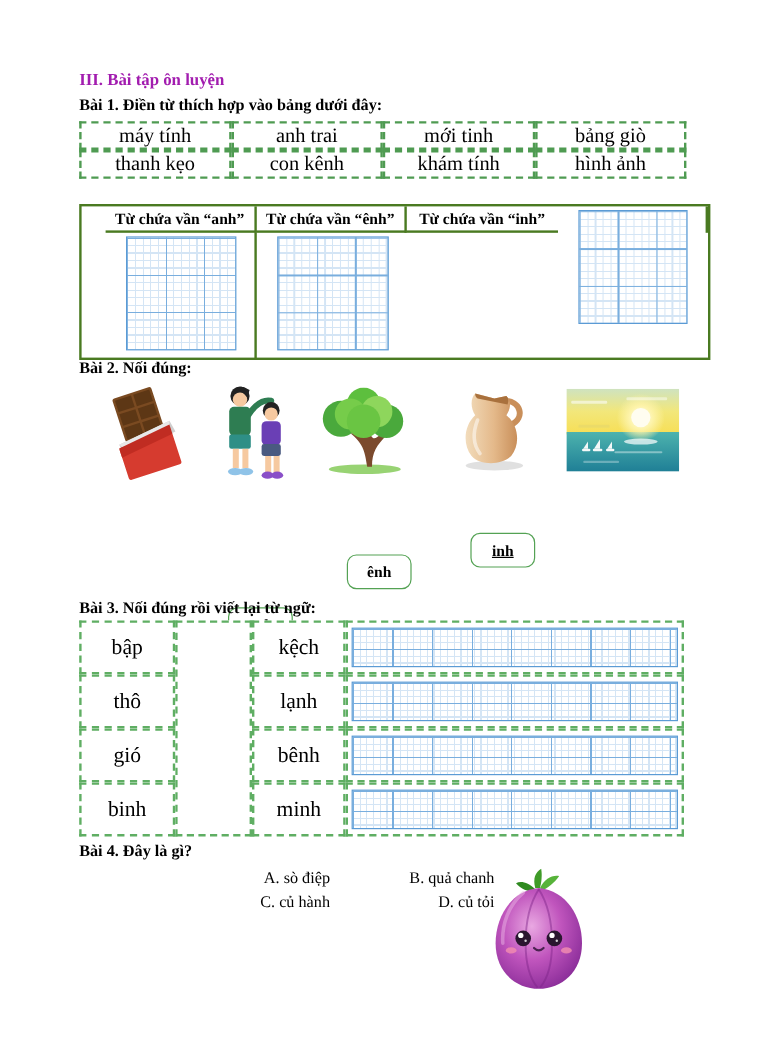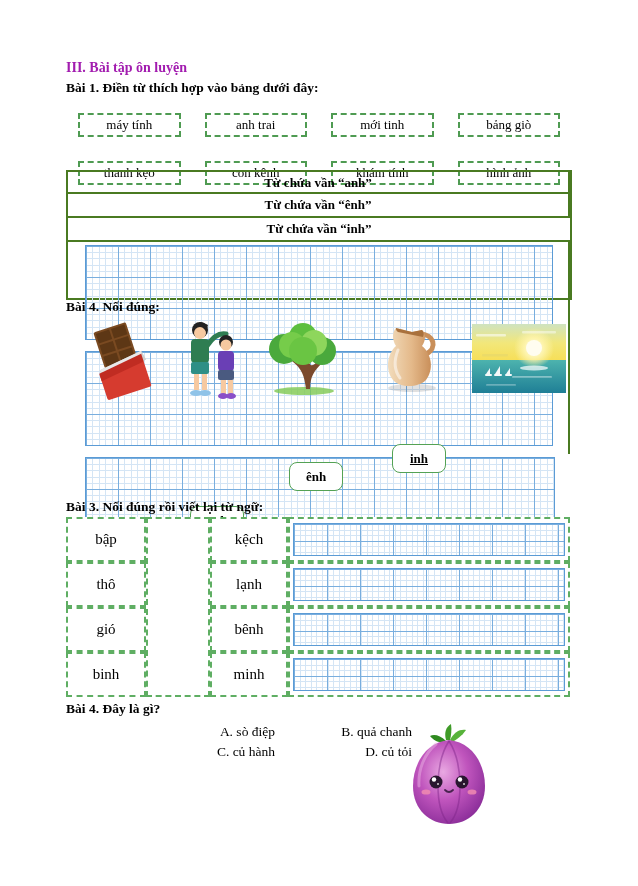--- a/index.html
+++ b/index.html
@@ -19,29 +19,30 @@
     color:#000;font-weight:bold;font-size:13.5px;
   }
   
   .word-bank{
     left:66px;top:101px;width:506px;
     display:grid;grid-template-columns:repeat(4,1fr);
   }
   .wb-cell{
     border:2px dashed #4f9b52;
     height:20px;line-height:20px;
-    text-align:center;font-size:13px;
-    margin:12px;
+    text-align:center;font-size:17px;
+    margin:0;
   }
   
   .main-table{
     left:66px;top:170px;width:502px;height:126px;
     border:2px solid #4a7a21;
-    display:grid;grid-template-columns:repeat(1,1fr);
+    display:grid;grid-template-columns:repeat(4,1fr);
     grid-template-rows:22px 1fr;
+    padding-left:20px;
   }
   .mt-head{
     border-right:2px solid #4a7a21;
     border-bottom:2px solid #4a7a21;
     font-weight:bold;font-size:13px;
     text-align:center;line-height:22px;
   }
   .mt-head:nth-child(3){border-right:none;}
   .mt-body{
     border-right:2px solid #4a7a21;
@@ -67,21 +68,21 @@
   
   .bai3-table{
     left:66px;top:517px;width:504px;height:180px;
     display:grid;
     grid-template-columns:80px 64px 78px 1fr;
     grid-template-rows:repeat(4,45px);
   }
   .b3-cell{
     border:2px dashed #5fae63;
     display:flex;align-items:center;justify-content:center;
-    font-size:15px;background:#fff;
+    font-size:18px;background:#fff;
   }
   .b3-middle{grid-column:2;grid-row:1 / span 4;}
   .b3-gridcell{padding:4px 3px;display:block;}
   .grid-b{
     width:100%;height:100%;
     box-sizing:border-box;
     border:1px solid #5b9bd5;
     background-image:
       repeating-linear-gradient(to right,#79aede 0 1px,transparent 1px 33px),
       repeating-linear-gradient(to bottom,#79aede 0 1px,transparent 1px 17px),
@@ -123,21 +124,21 @@
         <div class="grid-a"></div>
       </div>
     <div class="mt-body">
         <div class="grid-a"></div>
       </div>
     <div class="mt-body">
         <div class="grid-a"></div>
       </div>
   </div>
 
-  <div class="abs h-black" style="left:66px;top:299px;">Bài 4. Nối đúng:</div>
+  <div class="abs h-black" style="left:66px;top:299px;">Bài 2. Nối đúng:</div>
 
   <svg class="abs" style="left:83px;top:320px;" width="72" height="80" viewBox="0 0 72 80">
     <g transform="rotate(-18 36 40)">
       <rect x="20" y="6" width="34" height="38" rx="2" fill="#7a4a21"></rect>
       <g fill="#5d3715">
         <rect x="22" y="8" width="14" height="10"></rect>
           <rect x="38" y="8" width="14" height="10"></rect>
         <rect x="22" y="20" width="14" height="10"></rect>
           <rect x="38" y="20" width="14" height="10"></rect>
         <rect x="22" y="32" width="14" height="10"></rect>

